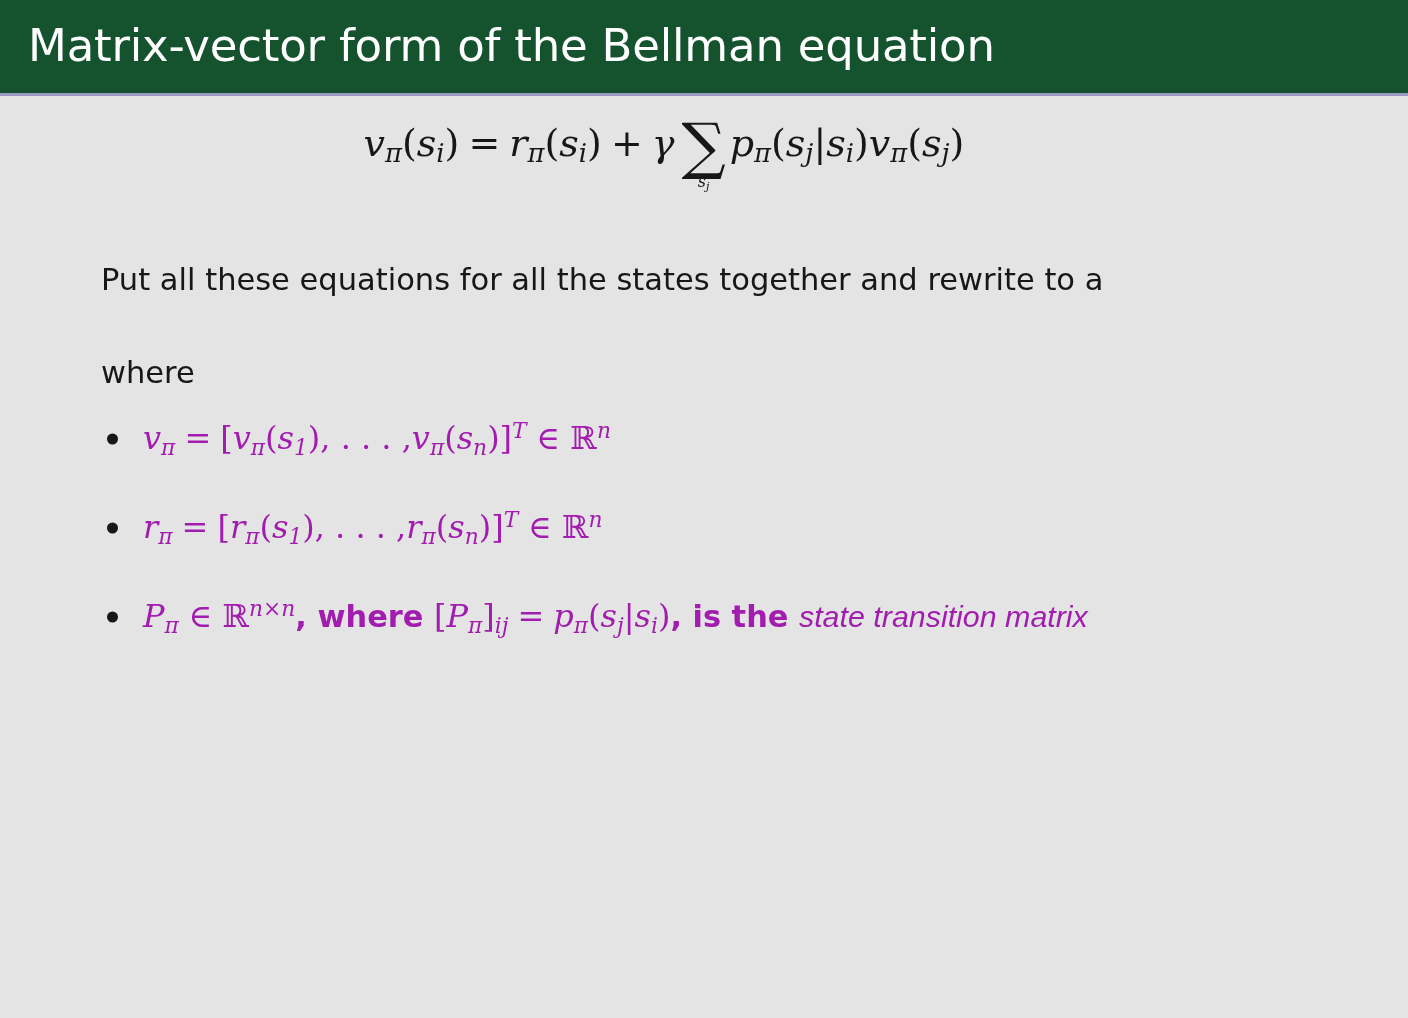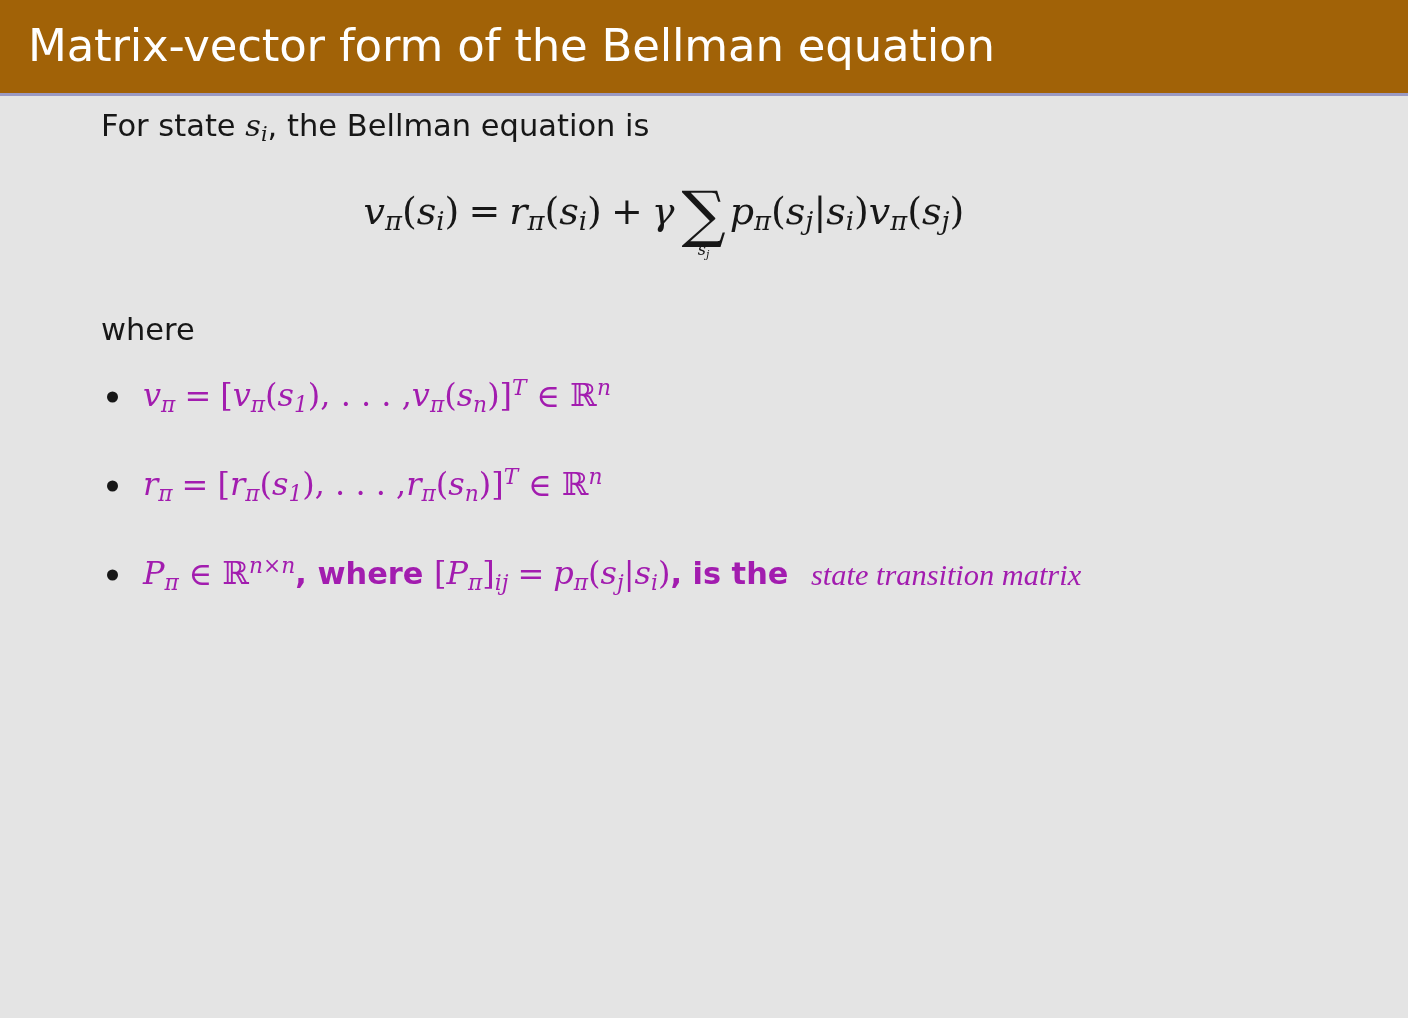--- a/index.html
+++ b/index.html
@@ -14,21 +14,21 @@
     overflow: hidden;
     position: relative;
   }
 
   
   #title-bar {
     position: absolute;
     left: 0; top: 0;
     width: 1408px;
     height: 93px;
-    background: #a16207;
+    background: #14532d;
     box-sizing: border-box;
   }
   #title-bar .title-text {
     position: absolute;
     left: 28px;
     top: 50%;
     transform: translateY(-52%);
     color: #ffffff;
     font-family: "DejaVu Sans", sans-serif;
     font-size: 45px;
@@ -175,54 +175,53 @@
     border-radius: 50%;
     background: #171717;
   }
   .txt-sans {
     font-family: "DejaVu Sans", sans-serif;
     font-style: normal;
     font-size: 0.95em;
     font-weight: bold;
   }
   .txt-ital {
-    font-family: Liberation Serif, serif;
+    font-family: Liberation Sans, sans-serif;
     font-style: italic;
     font-size: 0.95em;
-    margin-left: 12px;
   }
   .bb {
     font-family: "DejaVu Serif", serif;
     font-style: normal;
   }
   .opn { font-style: normal; }
 </style>
 </head>
 <body>
 
 <div id="title-bar">
   <span class="title-text">Matrix-vector form of the Bellman equation</span>
 </div>
 <div id="title-rule"></div>
 
 <div id="frame-body">
 
-  <div class="para nojust">
-    <span>For state </span><span class="m">s</span><span class="sub">i</span><span>, the Bellman equation is</span>
-  </div>
 
   <div class="eq-display" id="eq-bellman-row">
     <span class="eq-inner">
       <span>v</span><span class="pisub">π</span><span class="paren">(</span><span>s</span><span class="sub">i</span><span class="paren">)</span><span class="op">=</span><span>r</span><span class="pisub">π</span><span class="paren">(</span><span>s</span><span class="sub">i</span><span class="paren">)</span><span class="op">+</span><span>γ</span><span class="sumwrap"><span class="sigma">∑</span><span class="sumlim"><span>s</span><span class="sub">j</span></span></span><span>p</span><span class="pisub">π</span><span class="paren">(</span><span>s</span><span class="sub">j</span><span class="paren">|</span><span>s</span><span class="sub">i</span><span class="paren">)</span><span>v</span><span class="pisub">π</span><span class="paren">(</span><span>s</span><span class="sub">j</span><span class="paren">)</span>
     </span>
   </div>
 
-
-
-  <div id="where-label" style="">where</div>
+  <div class="para" style="margin-top:8px;">
+    <span>Put all these equations for all the states together and rewrite to a</span>
+  </div>
+
+
+  <div id="where-label" style="margin-top:44px;">where</div>
 
   <ul class="bullets">
     <li>
       <span class="dot"></span>
       <span class="m">v</span><span class="pisub">π</span><span class="opn" style="margin:0 9px;">=</span><span class="opn">[</span><span class="m">v</span><span class="pisub">π</span><span class="opn">(</span><span class="m">s</span><span class="sub">1</span><span class="opn">)</span><span class="opn">, . . . ,</span><span class="m">v</span><span class="pisub">π</span><span class="opn">(</span><span class="m">s</span><span class="sub">n</span><span class="opn">)</span><span class="opn">]</span><span class="sup">T</span><span class="opn" style="margin:0 10px;">∈</span><span class="bb">ℝ</span><span class="sup">n</span>
     </li>
     <li>
       <span class="dot"></span>
       <span class="m">r</span><span class="pisub">π</span><span class="opn" style="margin:0 9px;">=</span><span class="opn">[</span><span class="m">r</span><span class="pisub">π</span><span class="opn">(</span><span class="m">s</span><span class="sub">1</span><span class="opn">)</span><span class="opn">, . . . ,</span><span class="m">r</span><span class="pisub">π</span><span class="opn">(</span><span class="m">s</span><span class="sub">n</span><span class="opn">)</span><span class="opn">]</span><span class="sup">T</span><span class="opn" style="margin:0 10px;">∈</span><span class="bb">ℝ</span><span class="sup">n</span>
     </li>

